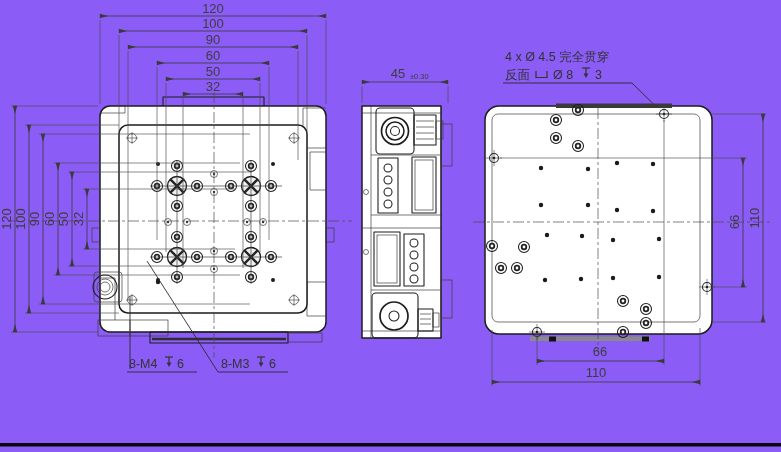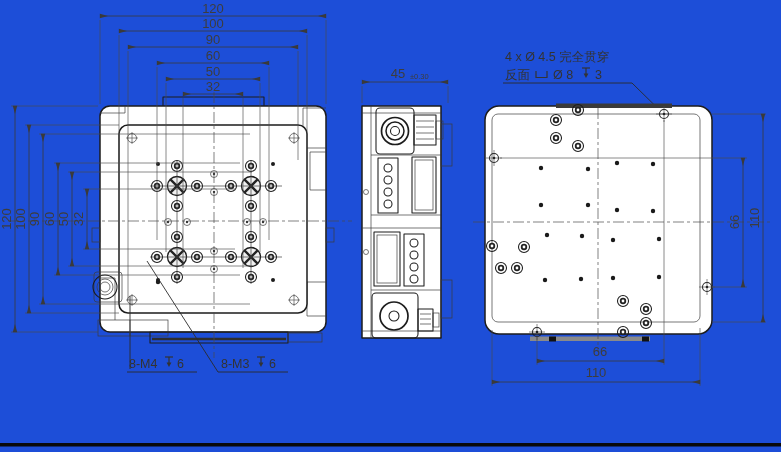--- a/index.html
+++ b/index.html
@@ -1,16 +1,16 @@
 <!DOCTYPE html>
 <html><head>
 <meta charset="utf-8">
 <style>
   html,body{margin:0;padding:0;background:#fff;}
-  #canvas-wrap{position:relative;width:781px;height:452px;background:#1d4ed8;overflow:hidden;}
+  #canvas-wrap{position:relative;width:781px;height:452px;background:#8b5cf6;overflow:hidden;}
   svg{display:block;}
   .o2   {fill:none;stroke:#1c1c1c;stroke-width:1.05;stroke-linejoin:round;}
   .plate{fill:#ffffff;stroke:#1c1c1c;stroke-width:1.5;stroke-linejoin:round;}
   .thin {fill:none;stroke:#3c3c3c;stroke-width:0.7;}
   .ext  {stroke:#4a4a4a;stroke-width:0.65;fill:none;}
   .dim  {stroke:#3a3a3a;stroke-width:0.8;fill:none;}
   .cl   {stroke:#4a4a4a;stroke-width:0.7;stroke-dasharray:11 3 3 3;fill:none;}
   .lead {stroke:#2a2a2a;stroke-width:0.9;fill:none;}
   .dimtxt{font-family:"Liberation Sans",sans-serif;font-size:13px;fill:#3d3d3d;}
   .toltxt{font-family:"Liberation Sans",sans-serif;font-size:7.5px;fill:#3d3d3d;}

